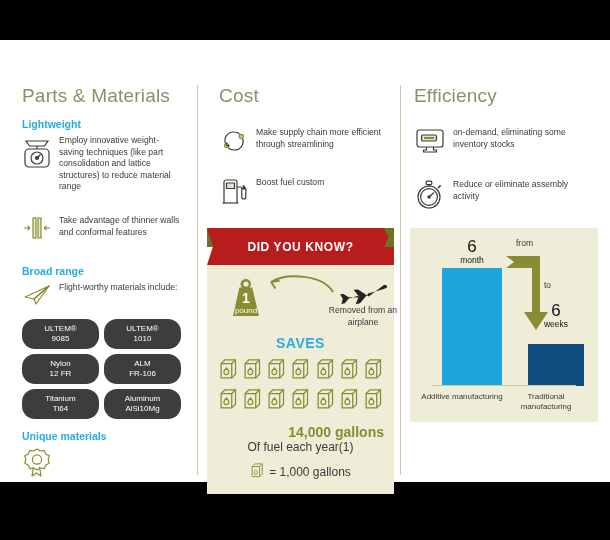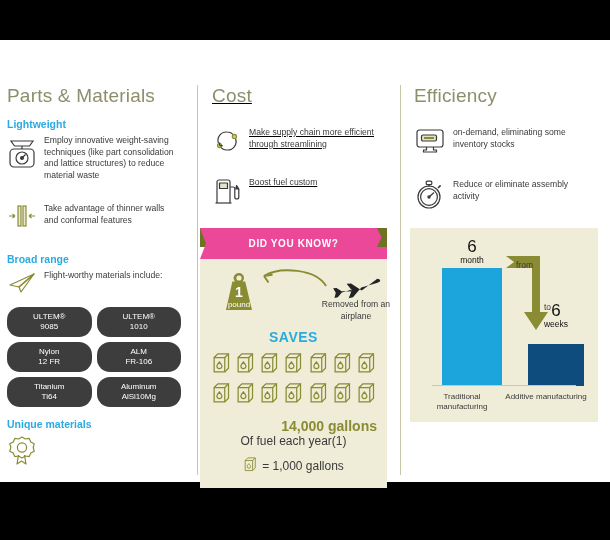--- a/index.html
+++ b/index.html
@@ -5,36 +5,36 @@
   html,body{margin:0;padding:0;background:#000;}
   body{width:610px;height:540px;overflow:hidden;font-family:"Liberation Sans",sans-serif;}
   .stage{position:relative;width:610px;height:540px;background:#000;}
   .letterbox{position:absolute;left:0;width:610px;background:#000;}
   .lb-top{top:0;height:40px;}
   .lb-bot{bottom:0;height:58px;}
   .canvas{position:absolute;left:0;top:40px;width:610px;height:442px;background:#fff;}
 
   .col{position:absolute;top:0;height:442px;}
   .col-parts{left:0;width:197px;}
-  .col-cost{left:192px;width:203px;text-decoration:underline;}
+  .col-cost{left:199px;width:203px;}
   .col-eff{left:400px;width:210px;}
   .divider{position:absolute;top:45px;width:1px;height:390px;background:#c9c9a8;}
   .div1{left:197px;}
   .div2{left:400px;}
 
   .col-title{color:#8e8e6b;font-size:19px;font-weight:400;letter-spacing:.2px;}
   .sub-head{color:#29abe2;font-size:10.5px;font-weight:700;}
   .body-txt{color:#3a3a3a;font-size:8.6px;line-height:1.35;}
 
   .row{display:flex;gap:7px;align-items:flex-start;}
   .ico{flex:0 0 auto;display:block;}
 
   
-  .banner{position:relative;height:31px;background:#ec4899;display:flex;align-items:center;justify-content:center;
-          color:#fff;font-size:10px;font-weight:700;letter-spacing:.6px;
+  .banner{position:relative;height:37px;background:#b91c1c;display:flex;align-items:center;justify-content:center;
+          color:#fff;font-size:12px;font-weight:700;letter-spacing:.6px;
           clip-path:polygon(0 0,100% 0,100% 100%,0 100%,3.2% 50%);}
   .banner-wrap{position:relative;}
   .banner-wrap:before,.banner-wrap:after{content:"";position:absolute;top:0;width:10px;height:19px;background:#6e7324;}
   .banner-wrap:before{left:0;clip-path:polygon(0 0,100% 0,55% 50%,100% 100%,0 100%);}
   .banner-wrap:after{right:0;clip-path:polygon(0 0,100% 0,100% 100%,0 100%,45% 50%);}
 
   .panel{background:#efedd8;}
 
   
   .mat-grid{display:grid;grid-template-columns:1fr 1fr;gap:5px;}
@@ -48,55 +48,55 @@
   .big-num{color:#8a8c33;font-size:14px;font-weight:700;text-align:right;}
   .small-c{color:#3a3a3a;font-size:12px;text-align:center;}
 
   
   .chart{position:relative;height:148px;}
   .bar{position:absolute;bottom:0;}
   .axis{position:absolute;left:12px;right:12px;bottom:0;height:1px;background:#c9c9a8;}
   .bar-lbl{color:#3a3a3a;font-size:8px;line-height:1.25;text-align:center;}
   .val-num{color:#111;font-size:17px;font-weight:400;text-align:center;line-height:1;}
   .val-unit{color:#111;font-size:8.5px;text-align:center;}
-  .fromto{color:#3a3a3a;font-size:8.5px;margin-top:22px;}
+  .fromto{color:#3a3a3a;font-size:8.5px;}
 </style>
 </head>
 <body>
 
 <div class="stage">
 
   <div class="letterbox lb-top"></div>
   <div class="letterbox lb-bot"></div>
 
   <div class="canvas">
 
     <div class="divider div1"></div>
     <div class="divider div2"></div>
 
     <div class="col col-parts">
-      <div style="padding:45px 16px 0 7px;">
+      <div style="padding:45px 16px 0 22px;">
         <div class="col-title">Parts &amp; Materials</div>
 
         <div style="height:11px"></div>
         <div class="sub-head">Lightweight</div>
 
         <div style="height:5px"></div>
         <div class="row">
           <span class="ico">
             <svg width="30" height="34" viewBox="0 0 30 34" fill="none" stroke="#3a3a3a" stroke-width="1.2">
               <path d="M4 6 h22 l-3.5 5 h-15 Z"></path>
               <path d="M15 11 v3"></path>
               <rect x="3" y="14" width="24" height="18" rx="4"></rect>
               <circle cx="15" cy="23" r="6"></circle>
               <circle cx="15" cy="23" r="1.4" fill="#3a3a3a"></circle>
               <path d="M15 23 l3.5 -3.5"></path>
             </svg>
           </span>
-          <span class="body-txt">Employ innovative weight-saving techniques (like part consolidation and lattice structures) to reduce material waste</span>
+          <span class="body-txt">Employ innovative weight-saving techniques (like part consolidation and lattice structures) to reduce material range</span>
         </div>
 
         <div style="height:22px"></div>
         <div class="row">
           <span class="ico">
             <svg width="30" height="26" viewBox="0 0 30 26" fill="none" stroke="#8a8c33" stroke-width="1.2">
               <rect x="11" y="3" width="3" height="20" fill="#e9e8cf" stroke="#8a8c33"></rect>
               <rect x="16" y="3" width="3" height="20" fill="#e9e8cf" stroke="#8a8c33"></rect>
               <path d="M2 13 h6 M8 13 l-2.5 -2 M8 13 l-2.5 2"></path>
               <path d="M28 13 h-6 M22 13 l2.5 -2 M22 13 l2.5 2"></path>
@@ -403,24 +403,24 @@
             </span>
 
             <span class="fromto" style="position:absolute;left:96px;top:0px;">from</span>
             <span class="fromto" style="position:absolute;left:124px;top:42px;">to</span>
 
             <div class="axis"></div>
           </div>
 
           <div style="display:flex;margin-top:6px;">
             <div style="flex:1;">
+                <div class="bar-lbl">Additive manufacturing</div>
+              </div>
+            <div style="flex:1;">
                 <div class="bar-lbl">Traditional manufacturing</div>
               </div>
-            <div style="flex:1;">
-                <div class="bar-lbl">Additive manufacturing</div>
-              </div>
           </div>
         </div>
       </div>
     </div>
 
   </div>
 </div>
 
 </body></html>

